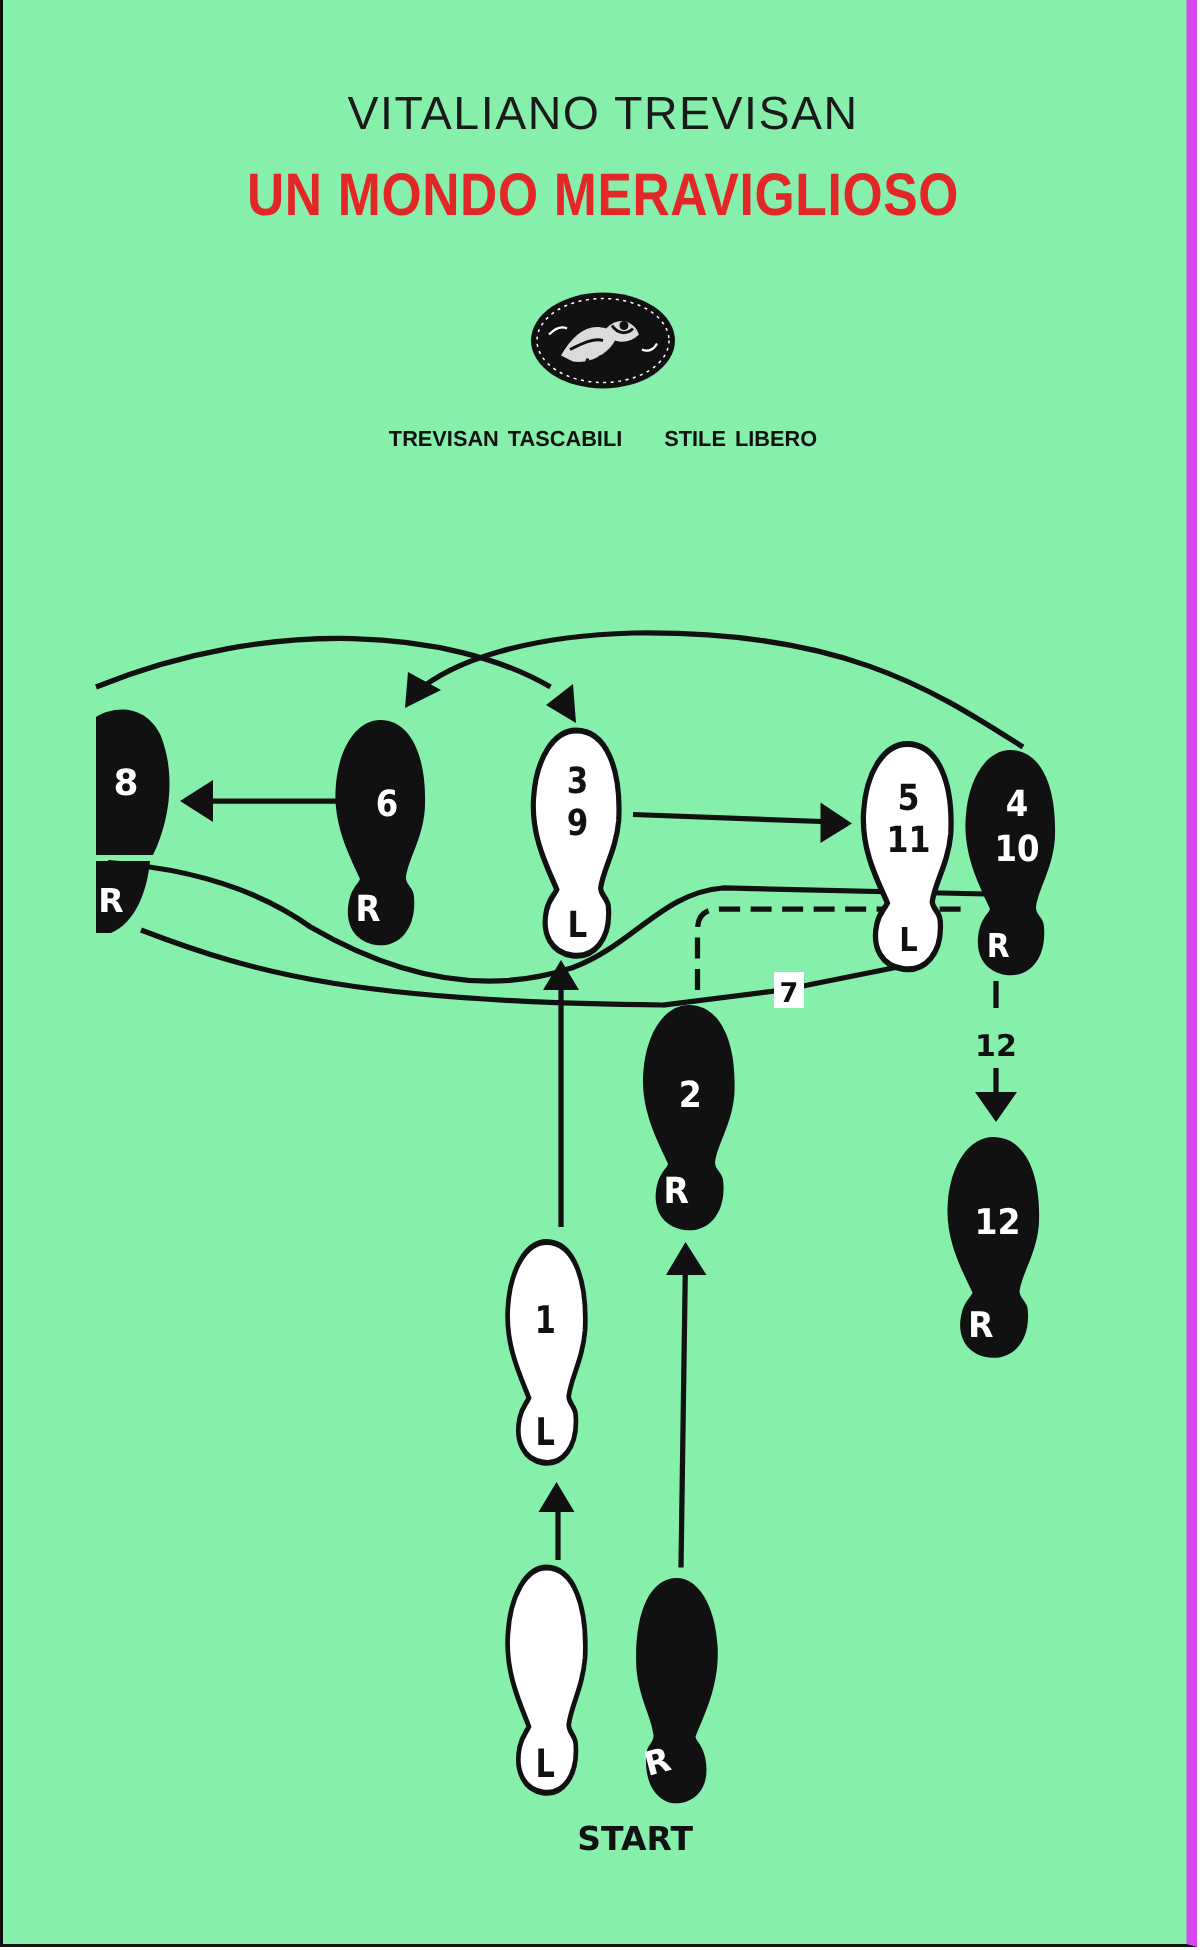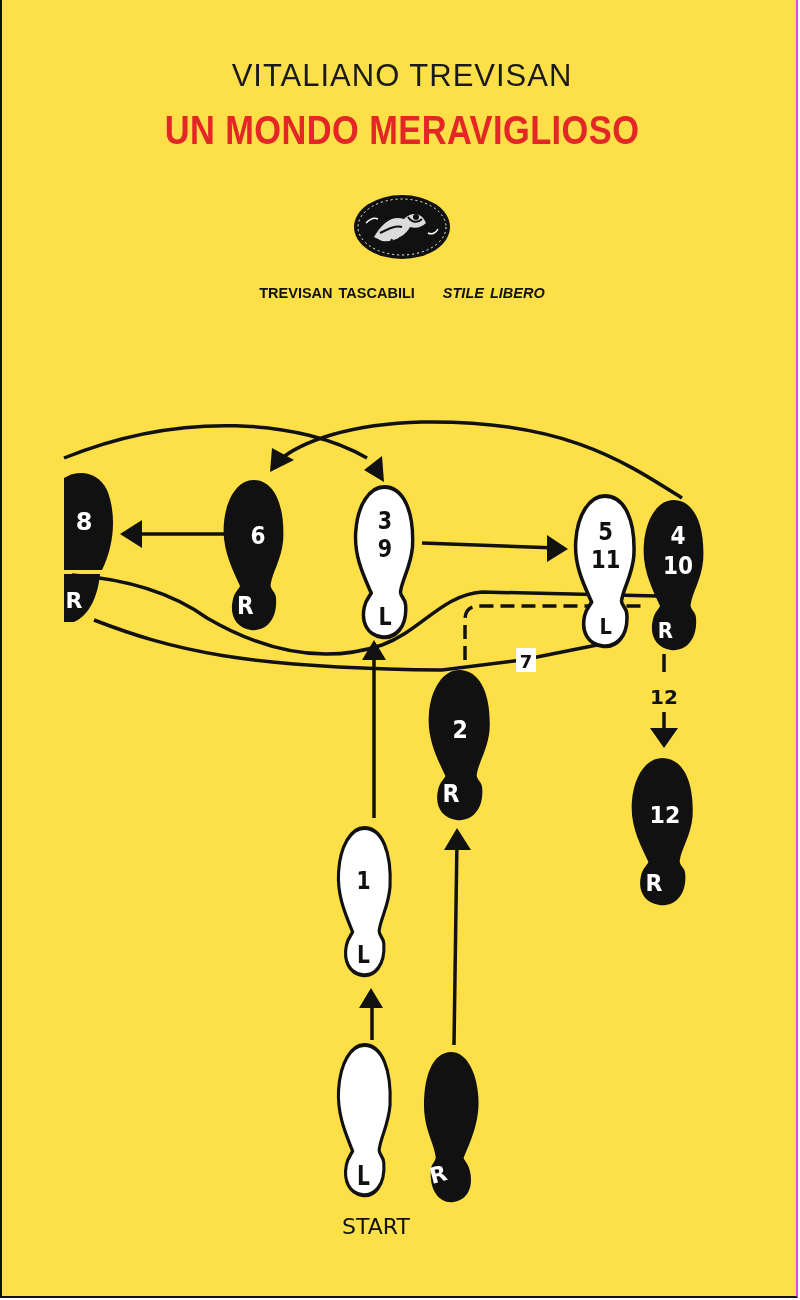--- a/index.html
+++ b/index.html
@@ -1,42 +1,42 @@
 <!DOCTYPE html>
 <html><head>
 <meta charset="utf-8">
 <style>
   html, body { margin: 0; padding: 0; background: #ffffff; }
   body { width: 800px; height: 1300px; position: relative; overflow: hidden; }
   .cover {
     position: absolute; left: 0; top: 0; width: 798px; height: 1298px;
-    border-left: 2px solid #111; border-right: 2px solid #d946ef; border-bottom: 2px solid #111;
-    box-sizing: border-box; background: #fde047;
+    border-left: 2px solid #111; border-right: 7px solid #d946ef; border-bottom: 2px solid #111;
+    box-sizing: border-box; background: #86efac;
   }
   .author {
     position: absolute; top: 58px; left: 0; width: 800px; text-align: center;
     font-family: "Liberation Sans", sans-serif; font-size: 31px; letter-spacing: 1px;
     color: #1a1a1a; font-weight: normal;
   }
   .title {
     position: absolute; top: 108px; left: 0; width: 800px; text-align: center;
     font-family: "Liberation Sans", sans-serif; font-size: 40px; font-weight: bold;
     color: #e32626; transform: scaleX(0.86); transform-origin: center; letter-spacing: 0.5px;
   }
   .logo { position: absolute; left: 350px; top: 193px; width: 100px; height: 68px; }
   .series {
     position: absolute; top: 285px; left: 0; width: 800px; text-align: center;
     font-family: "Liberation Sans", sans-serif; font-size: 14.5px; font-weight: bold;
     color: #111; word-spacing: 2px;
   }
-  .series span + span { margin-left: 28px; font-style: italic; }
+  .series span + span { margin-left: 28px; }
   .diagram { position: absolute; left: 0; top: 0; width: 800px; height: 1300px; }
   .start {
-    position: absolute; top: 1214px; left: 340px; width: 120px; text-align: left;
-    font-family: "DejaVu Sans", sans-serif; font-weight: normal; font-size: 22px; color: #111;
+    position: absolute; top: 1214px; left: 340px; width: 120px; text-align: right;
+    font-family: "DejaVu Sans", sans-serif; font-weight: bold; font-size: 22px; color: #111;
   }
   .lbl { font-family: "DejaVu Sans", sans-serif; font-weight: bold; }
 </style>
 </head>
 <body>
 
 <div class="cover">
 
   <div class="author">VITALIANO TREVISAN</div>
   <div class="title">UN MONDO MERAVIGLIOSO</div>

